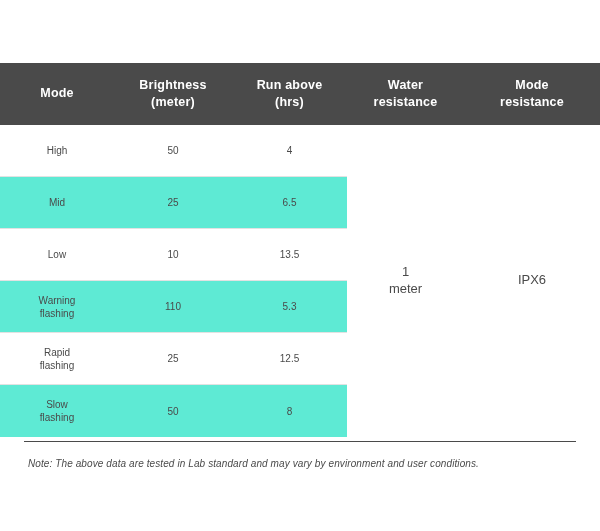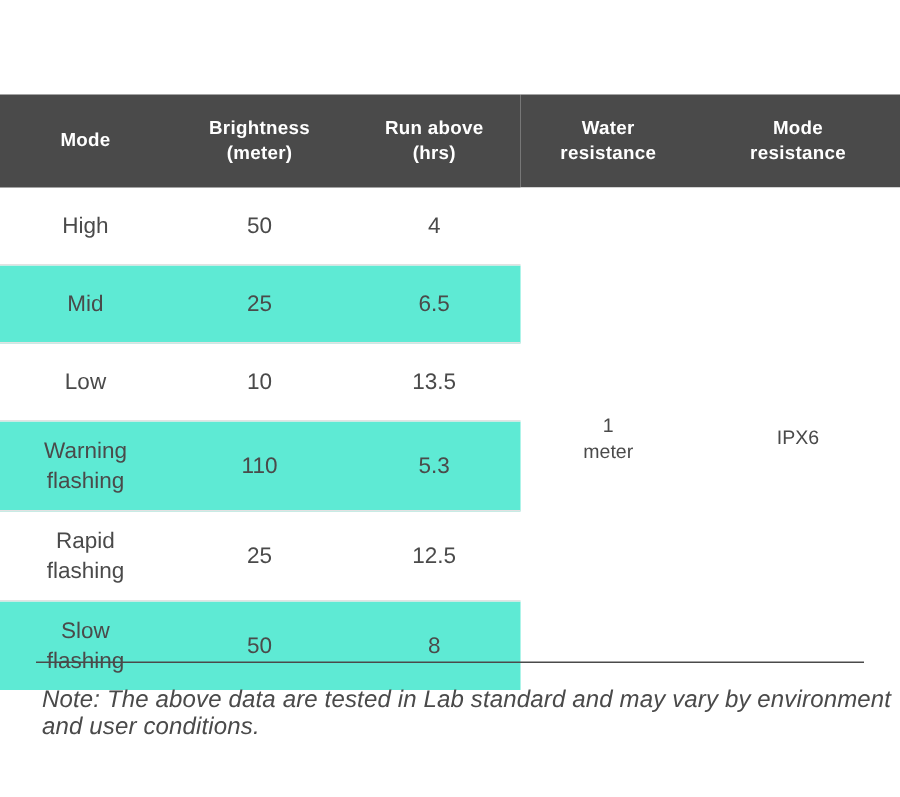--- a/index.html
+++ b/index.html
@@ -42,21 +42,21 @@
     line-height: 1.35;
     padding: 14px 4px;
     height: 58px;
     box-sizing: border-box;
     letter-spacing: .2px;
   }
   thead th .hdr-line {
     display: block;
   }
   tbody td {
-    font-size: 15px;
+    font-size: 10px;
     color: #4a4a4a;
     padding: 10px 4px;
     height: 52px;
     box-sizing: border-box;
     line-height: 1.3;
     border-bottom: 1px solid #e2e2e2;
   }
   tbody tr.alt td {
     background: #5eead4;
   }
@@ -90,21 +90,21 @@
     right: 24px;
     height: 1px;
     background: #4a4a4a;
   }
   .rule-bottom { top: 441px; }
 
   .note {
     position: absolute;
     left: 28px;
     top: 458px;
-    font-size: 16px;
+    font-size: 10px;
     font-style: italic;
     color: #4a4a4a;
     letter-spacing: .1px;
   }
 </style>
 </head>
 <body>
 
 <div class="page">
 

